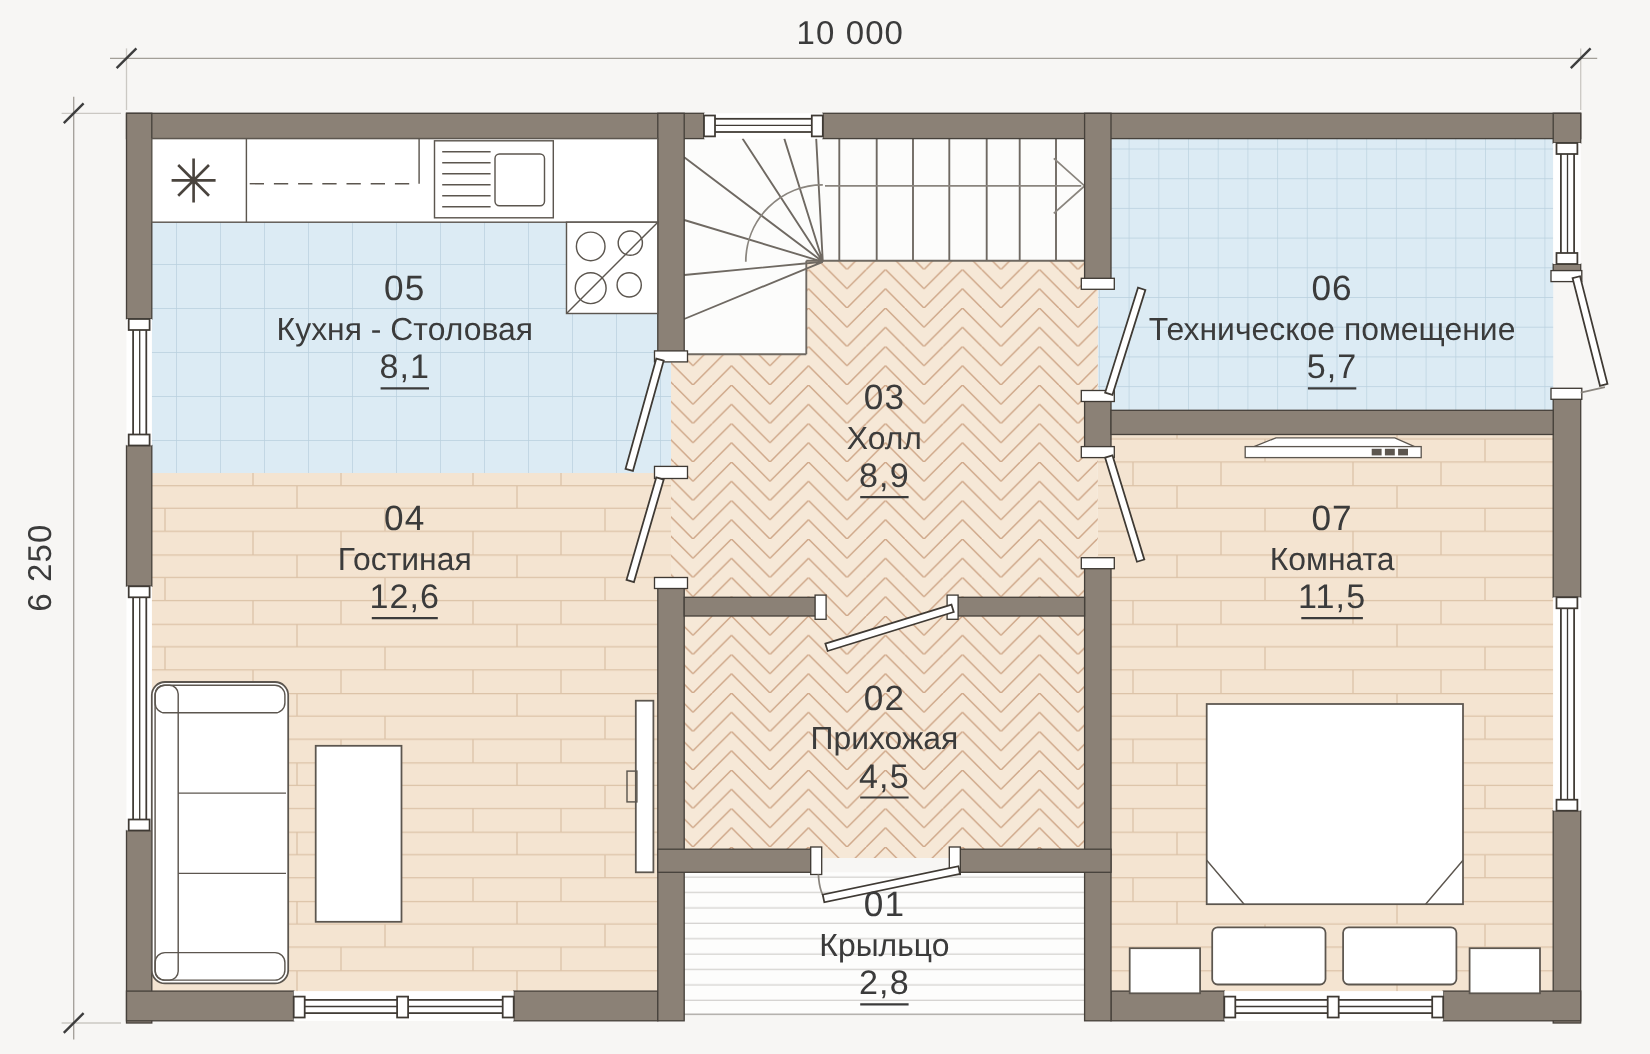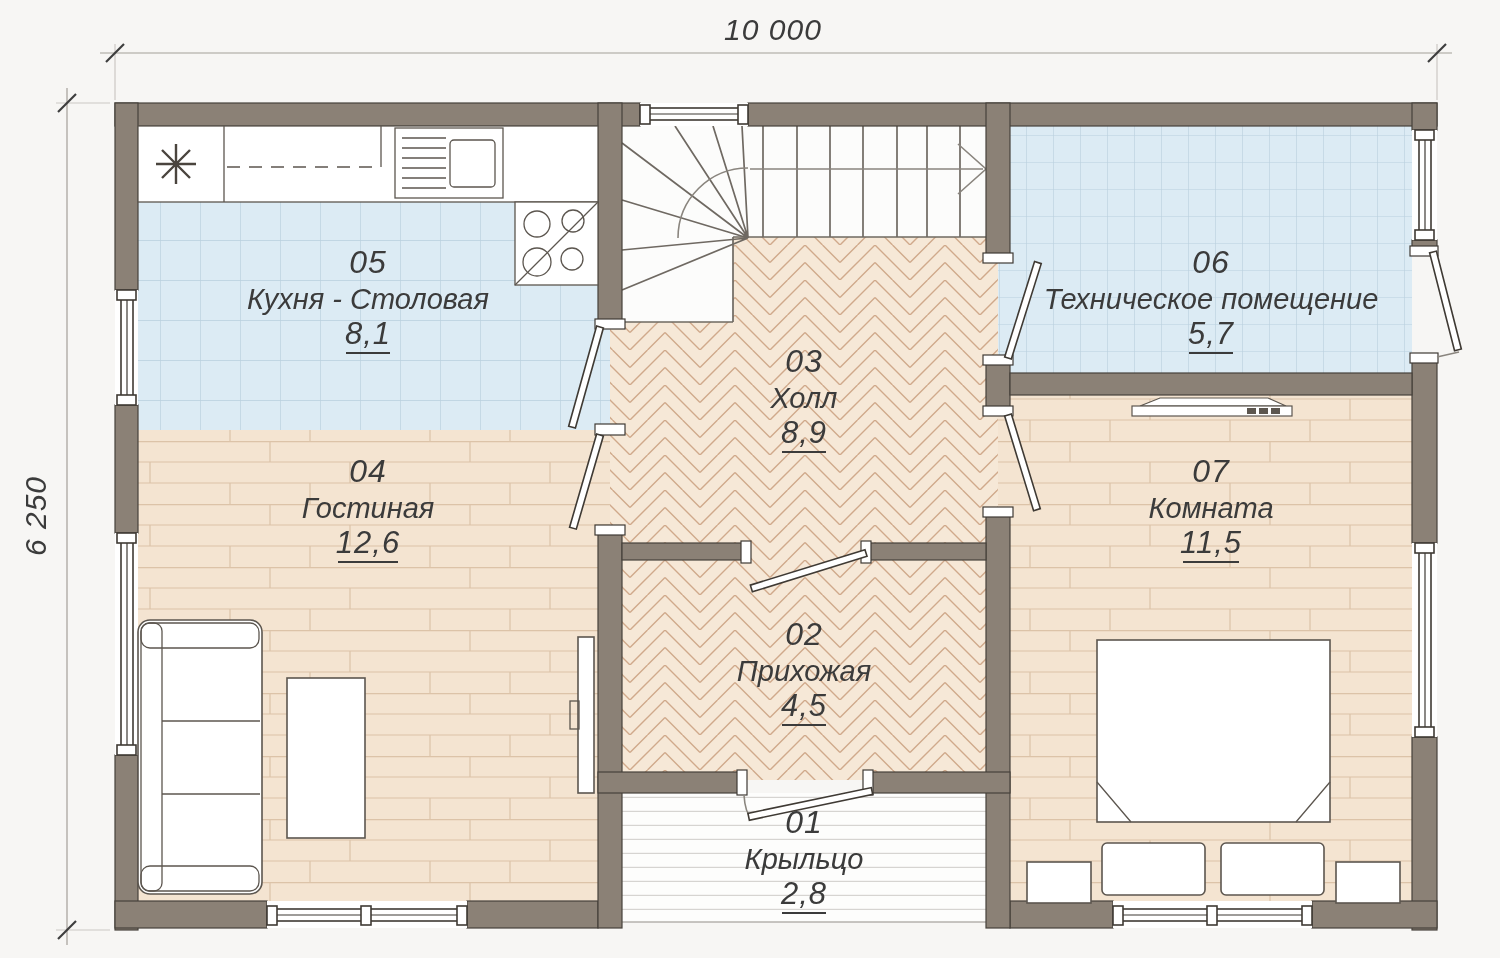--- a/index.html
+++ b/index.html
@@ -1,17 +1,17 @@
 <!DOCTYPE html>
 <html><head>
 <meta charset="utf-8">
 <style>
   html,body{margin:0;padding:0;background:#f7f6f4;}
   .stage{position:relative;width:1500px;height:958px;background:#f7f6f4;overflow:hidden;
-         font-family:"Liberation Sans", sans-serif;font-style:italic;}
+         font-family:"Liberation Sans", sans-serif;}
   svg{display:block}
   .wall rect{fill:#8b8176;stroke:#46413b;stroke-width:1.2}
   .win-gap{fill:#ffffff;stroke:none}
   .win-bar{fill:#ffffff;stroke:#3f3a34;stroke-width:1.6}
   .win-cap{fill:#ffffff;stroke:#3f3a34;stroke-width:1.6}
   .win-mid{stroke:#3f3a34;stroke-width:1.2}
   .door-leaf{fill:#ffffff;stroke:#3f3a34;stroke-width:1.6}
   .door-cap{fill:#ffffff;stroke:#3f3a34;stroke-width:1.2}
   .furn{fill:#ffffff;stroke:#5c564f;stroke-width:1.6}
   .furn-thin{fill:none;stroke:#5c564f;stroke-width:1.3}

